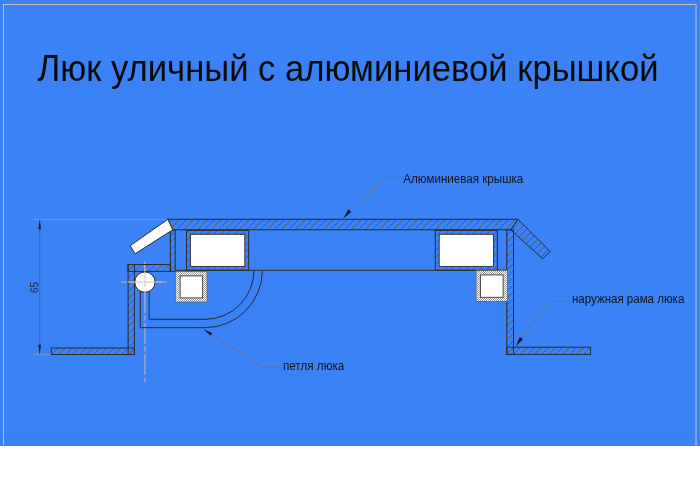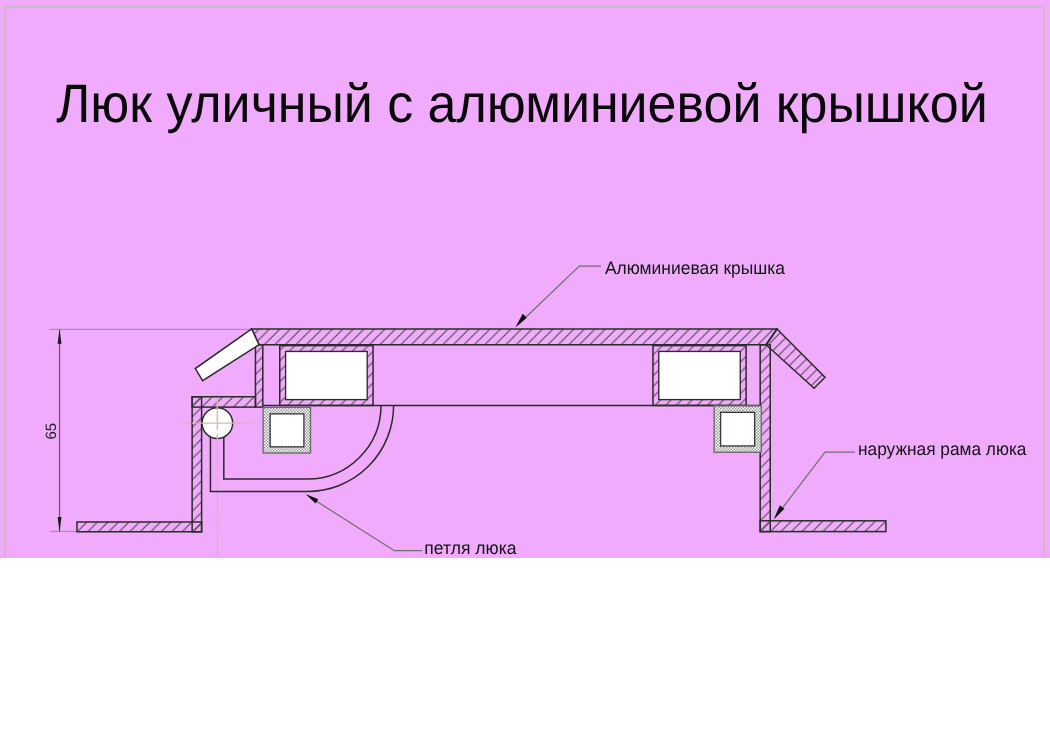--- a/index.html
+++ b/index.html
@@ -1,16 +1,16 @@
 <!DOCTYPE html>
 <html><head>
 <meta charset="utf-8">
 <style>
   html,body{margin:0;padding:0;background:#ffffff;}
-  #page{position:relative;width:700px;height:372px;background:#f0abfc;overflow:hidden;
+  #page{position:relative;width:700px;height:446px;background:#3b82f6;overflow:hidden;
         font-family:"Liberation Sans",sans-serif;}
   svg{display:block;}
 </style>
 </head>
 <body>
 
 <div id="page">
 <svg width="700" height="490" viewBox="0 0 700 490">
   <defs>
 

